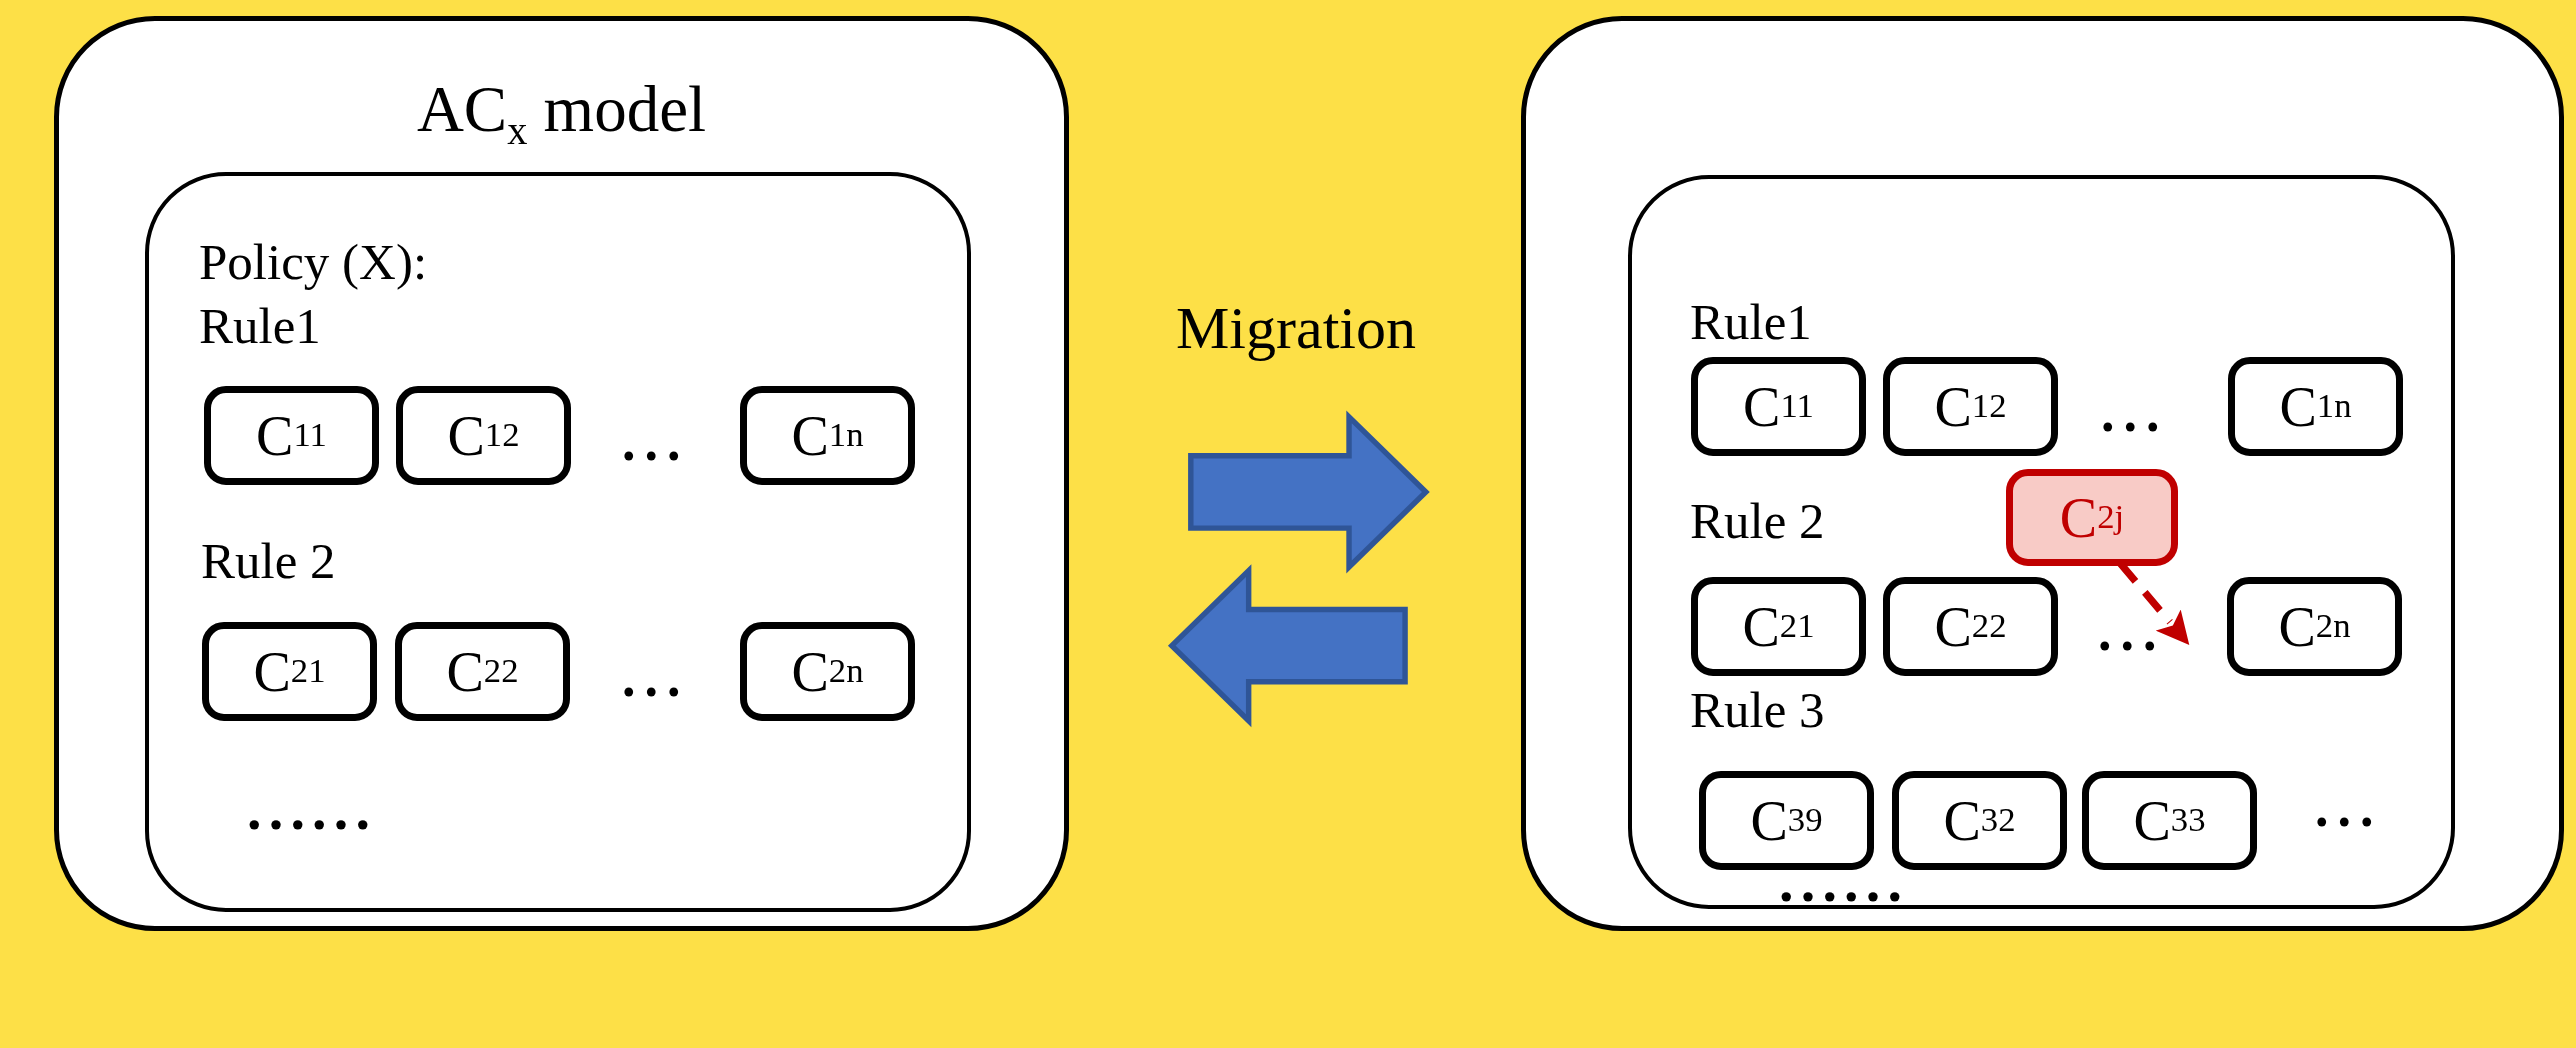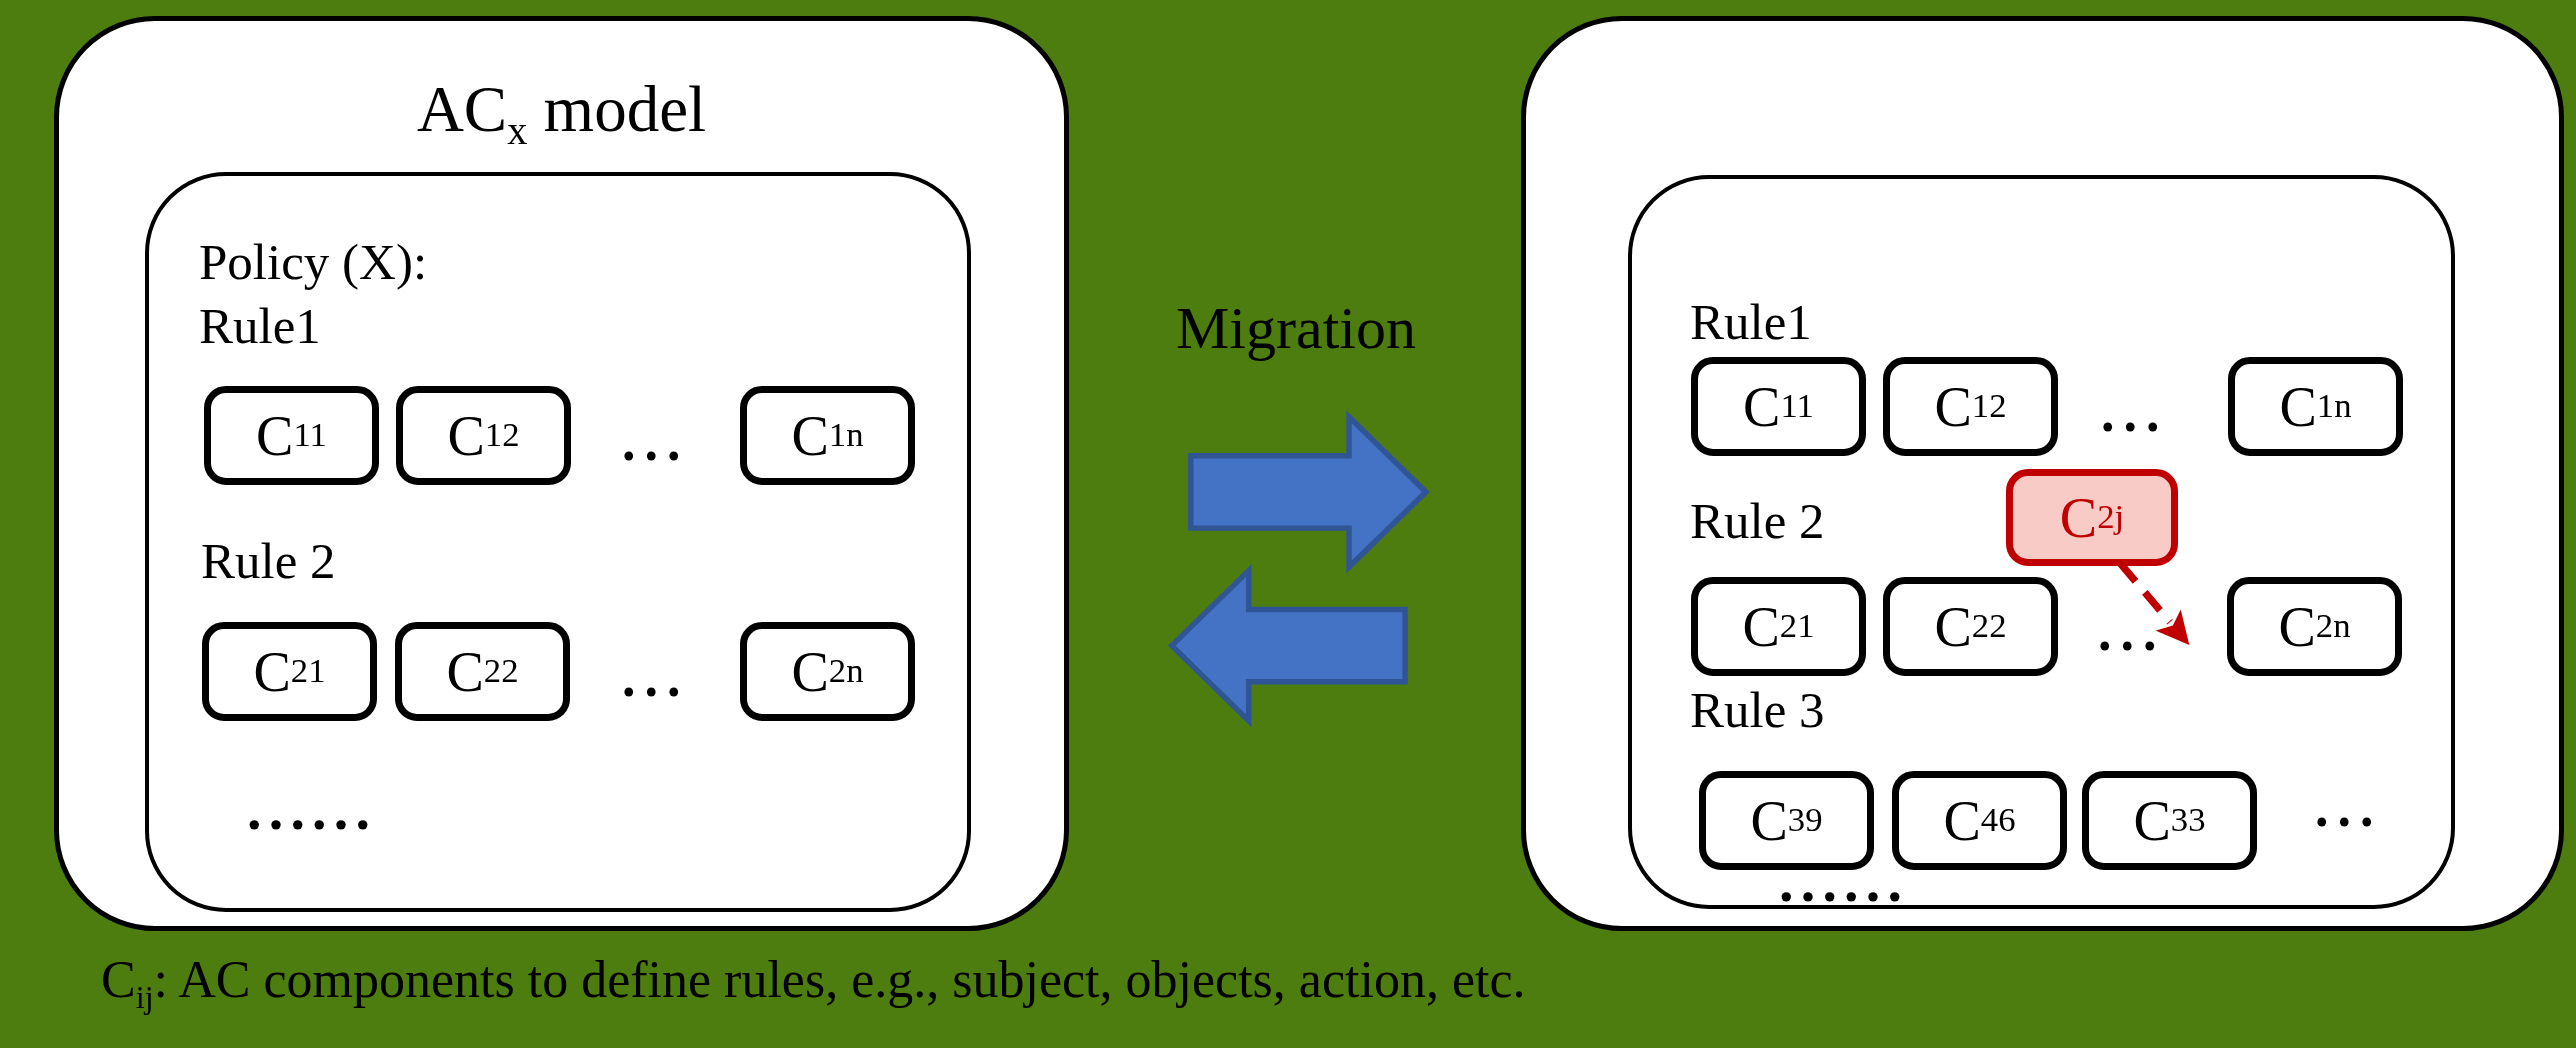--- a/index.html
+++ b/index.html
@@ -1,19 +1,19 @@
 <!DOCTYPE html>
 <html style="font-size:14.5px"><head>
 <meta charset="utf-8">
 <style>
   html,body{margin:0;padding:0;background:#ffffff;}
   .canvas{
     position:relative;
     width:2576px;height:1049px;
-    background:#4d7c0f;
+    background:#fde047;
     font-family:"Liberation Serif","DejaVu Serif",serif;
     color:#000;
     overflow:hidden;
   }
   .panel{
     position:absolute;
     border:5.4px solid #000;
     border-radius:101px;
     background:#fff;
     box-sizing:border-box;
@@ -205,27 +205,26 @@
       </div>
 
     <div class="lbl" style="left:164px;top:664px;">Rule 3</div>
 
     <div class="comp" style="left:173px;top:750px;">
         <span>C</span>
         <span class="sub">39</span>
       </div>
     <div class="comp" style="left:366px;top:750px;">
         <span>C</span>
-        <span class="sub">46</span>
+        <span class="sub">32</span>
       </div>
     <div class="comp" style="left:556px;top:750px;">
         <span>C</span>
         <span class="sub">33</span>
       </div>
     <div class="dots3" style="left:789px;top:760px;">...</div>
 
     <div class="dots6" style="left:253px;top:832px;">......</div>
   </div>
 
-  <div class="caption"><span>C</span><span class="cap-sub">ij</span><span>: AC components to define rules, e.g., subject, objects, action, etc.</span></div>
 
 </div>
 
 
 </body></html>

